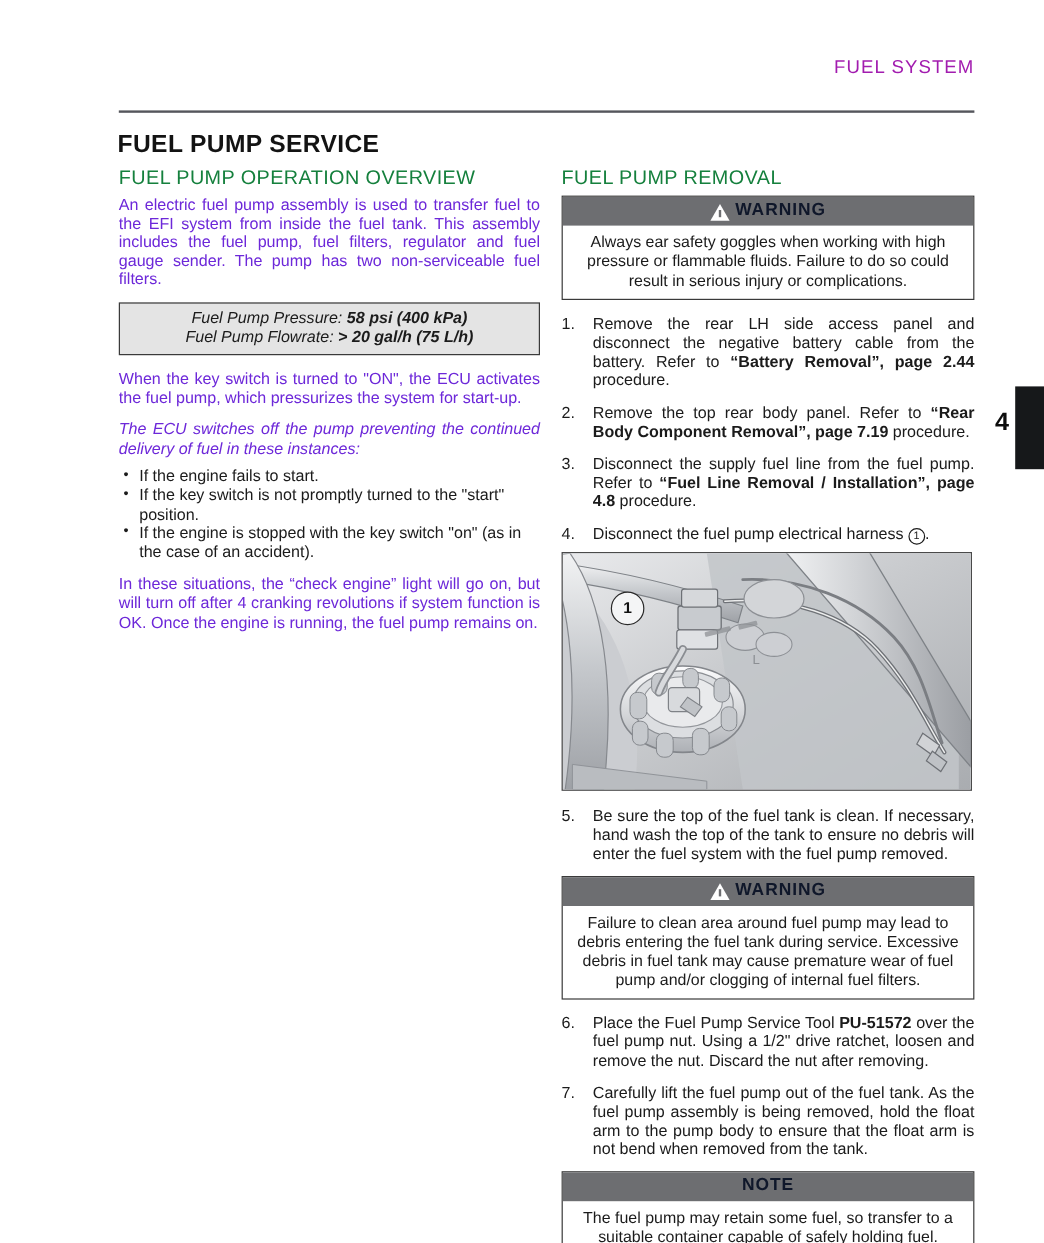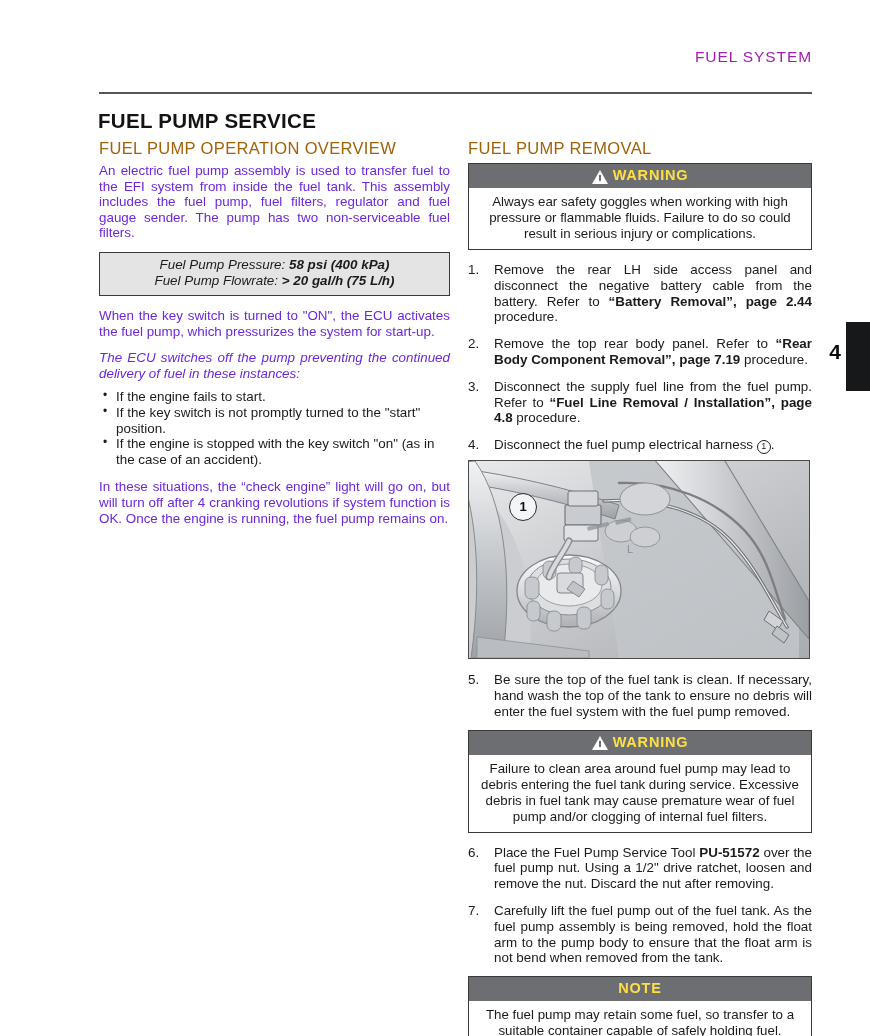--- a/index.html
+++ b/index.html
@@ -73,21 +73,21 @@
     position: absolute;
     left: 98px;
     top: 109px;
     font-size: 20.5px;
     font-weight: bold;
     letter-spacing: 0.3px;
     color: #131313;
   }
   .subhead {
     font-size: 16.5px;
-    color: #a16207;
+    color: #15803d;
     letter-spacing: 0.35px;
     white-space: nowrap;
   }
   .subhead-left {
     position: absolute;
     left: 99px;
     top: 139px;
   }
   .subhead-right {
     position: absolute;
@@ -139,21 +139,21 @@
   }
 
   
   .admon {
     border: 1.6px solid #3a3a3a;
     margin: 10px 0 12px 0;
     background: #ffffff;
   }
   .admon-head {
     background: #6d6e71;
-    color: #fde047;
+    color: #0f172a;
     text-align: left;
     font-size: 14.5px;
     font-weight: bold;
     letter-spacing: 0.8px;
     padding: 3px 0 4px 0;
     line-height: 17px;
     display: flex;
     align-items: center;
     justify-content: center;
     gap: 5px;

